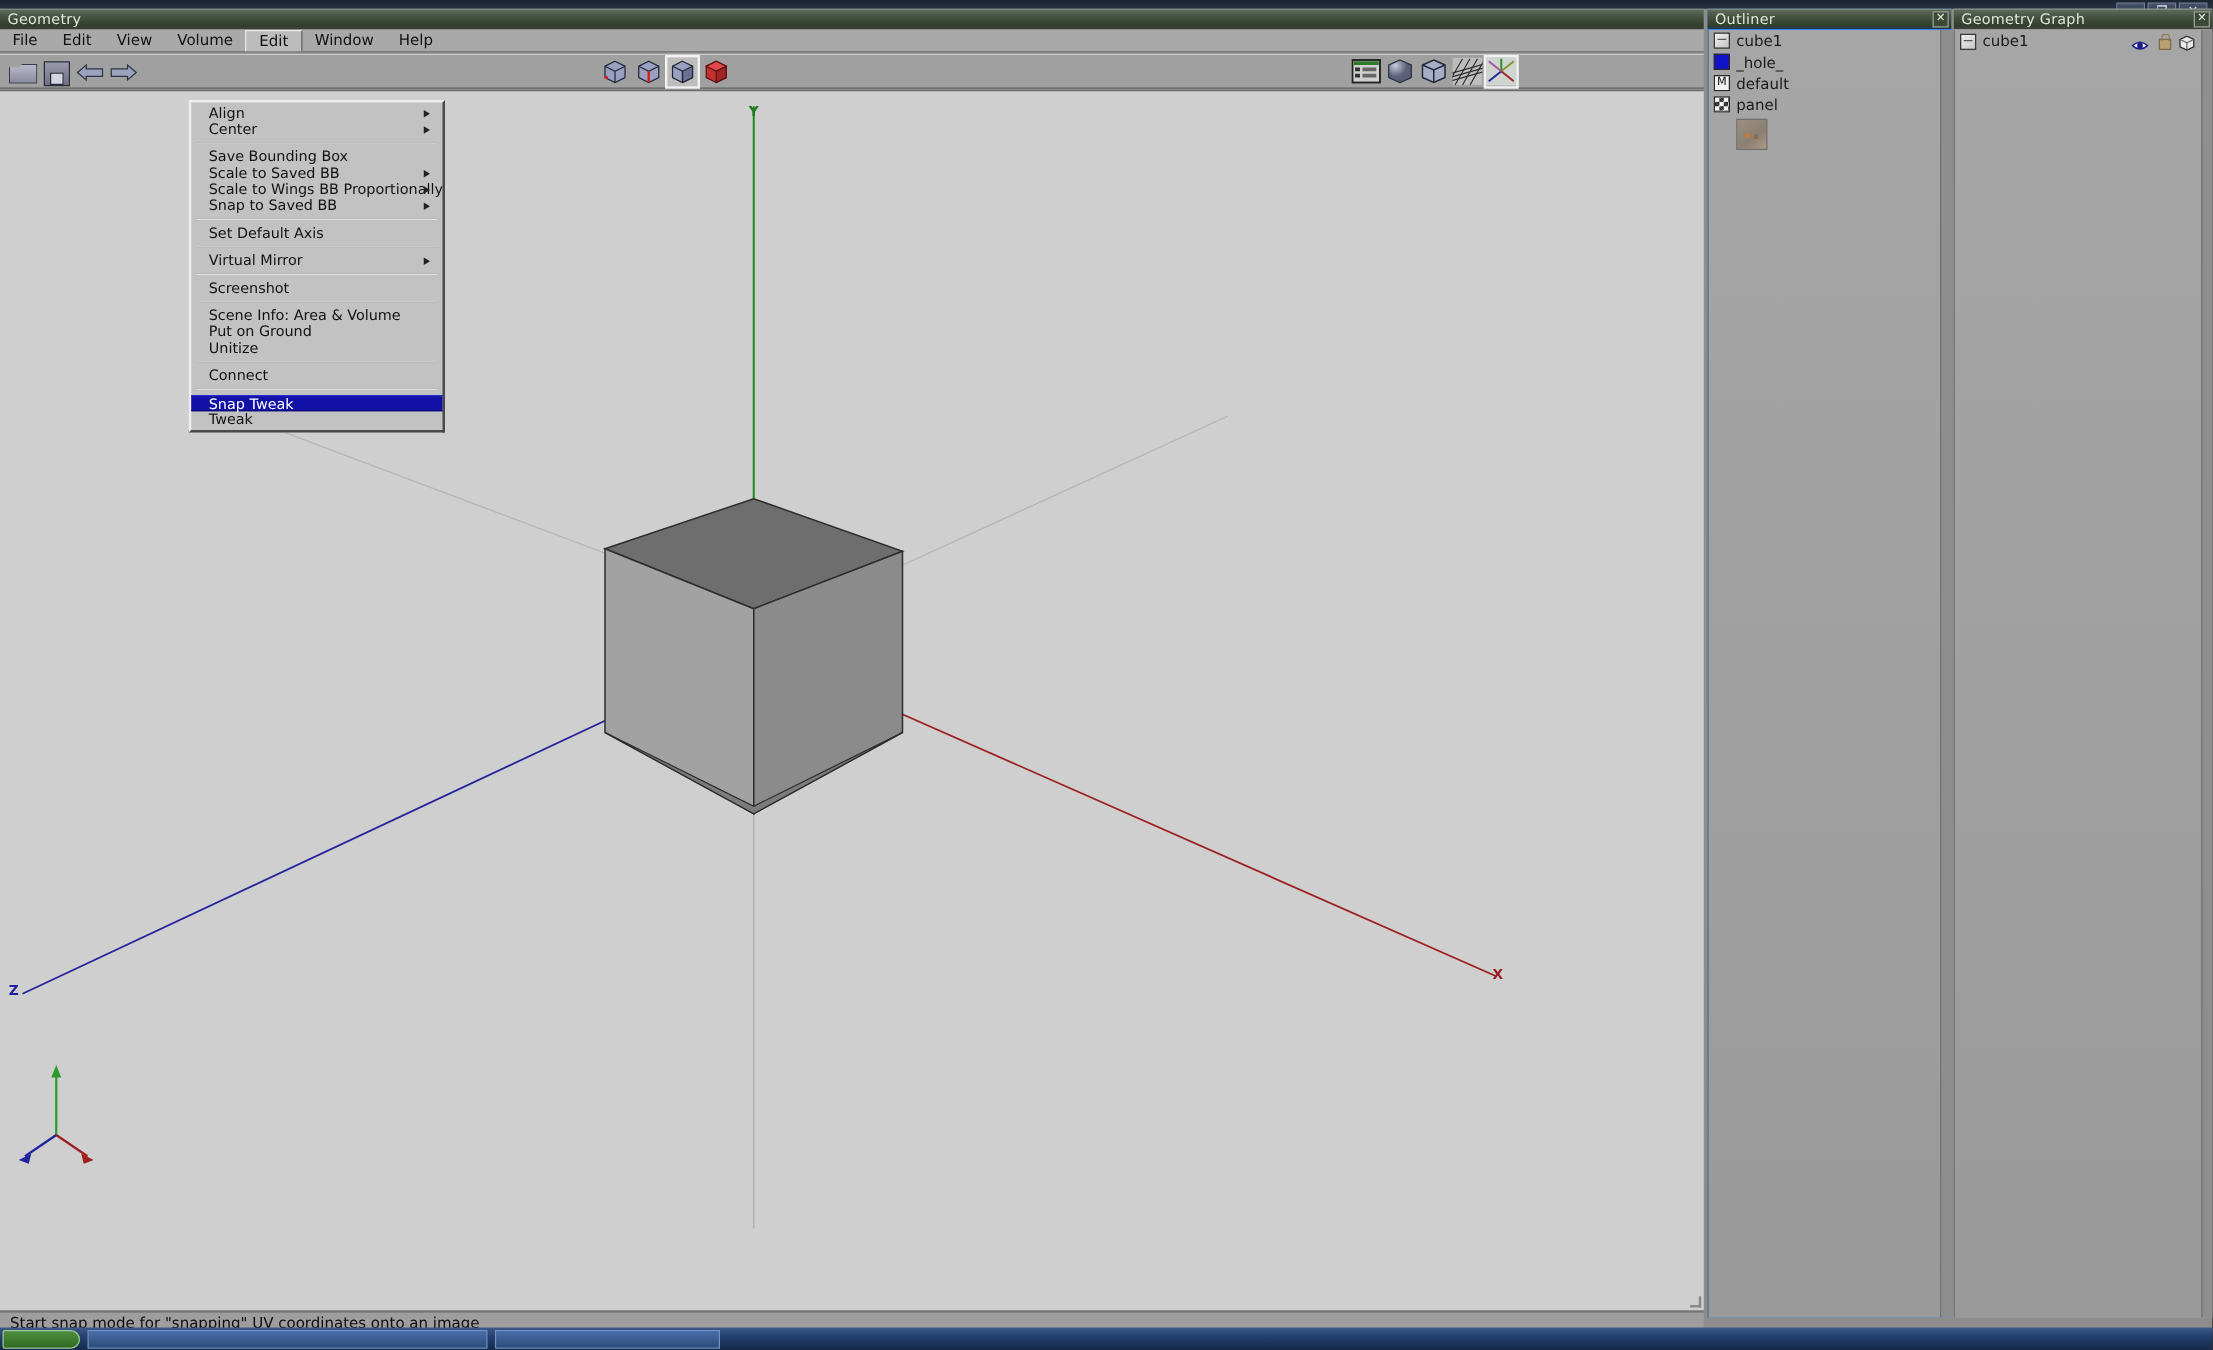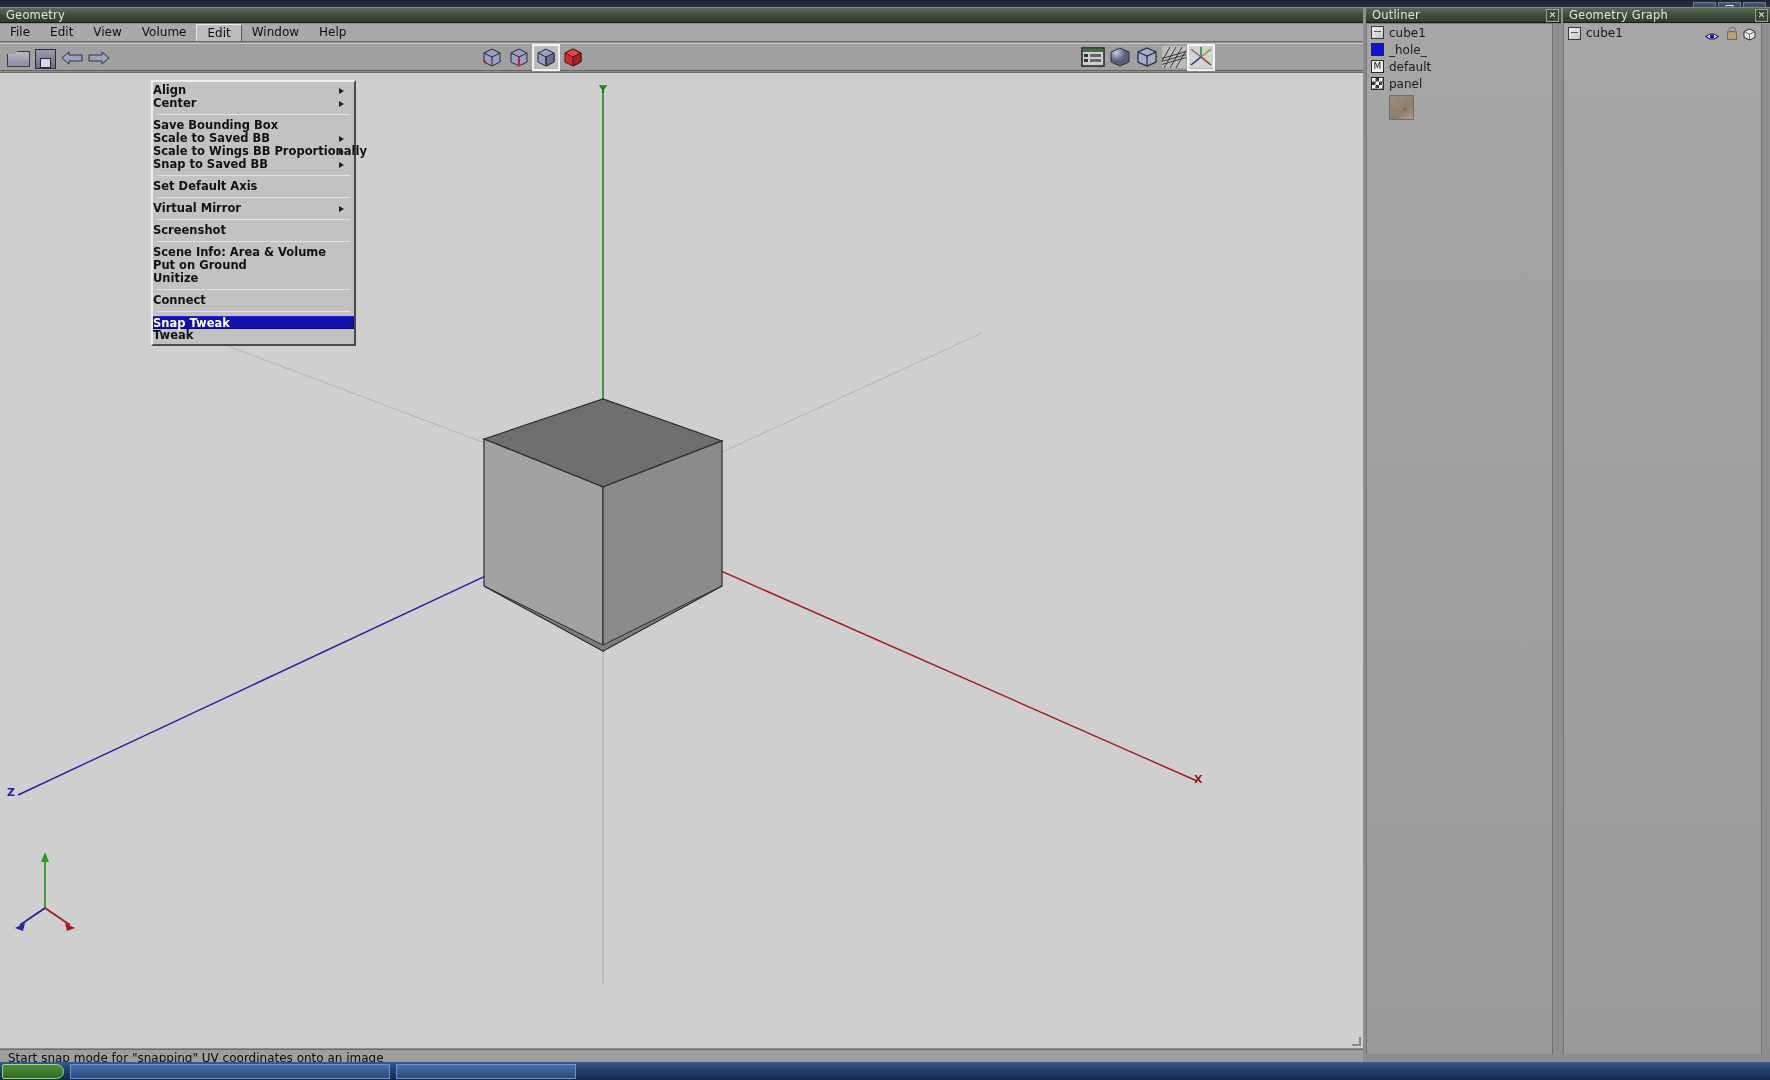--- a/index.html
+++ b/index.html
@@ -203,22 +203,22 @@
 
   
   .dropdown {
     position: absolute; left: 151px; top: 73px; width: 205px;
     background: #c2c2c2;
     border-top: 2px solid #eeeeee; border-left: 2px solid #eeeeee;
     border-right: 2px solid #4a4a4a; border-bottom: 2px solid #4a4a4a;
     z-index: 50; padding: 2px 0;
   }
   .dd-item {
-    height: 13px; position: relative; 
-    font-size: 11.5px; color: #121212; line-height: 13px; white-space: nowrap; font-weight: bold;
+    height: 13px; position: relative; padding-left: 14px;
+    font-size: 11.5px; color: #121212; line-height: 13px; white-space: nowrap;
   }
   .dd-item.hi { background: #1111a8; color: #ffffff;
                 border-top:1px solid #2a2ad0; border-bottom:1px solid #0a0a78;}
   .dd-sub::after {
     content:''; position:absolute; right:10px; top:4px;
     border-left: 5px solid #222; border-top: 3.5px solid transparent;
     border-bottom: 3.5px solid transparent;
   }
   .dd-sep { height:1px; margin:4px 4px; background:#707070; border-bottom:1px solid #e0e0e0; }
 

